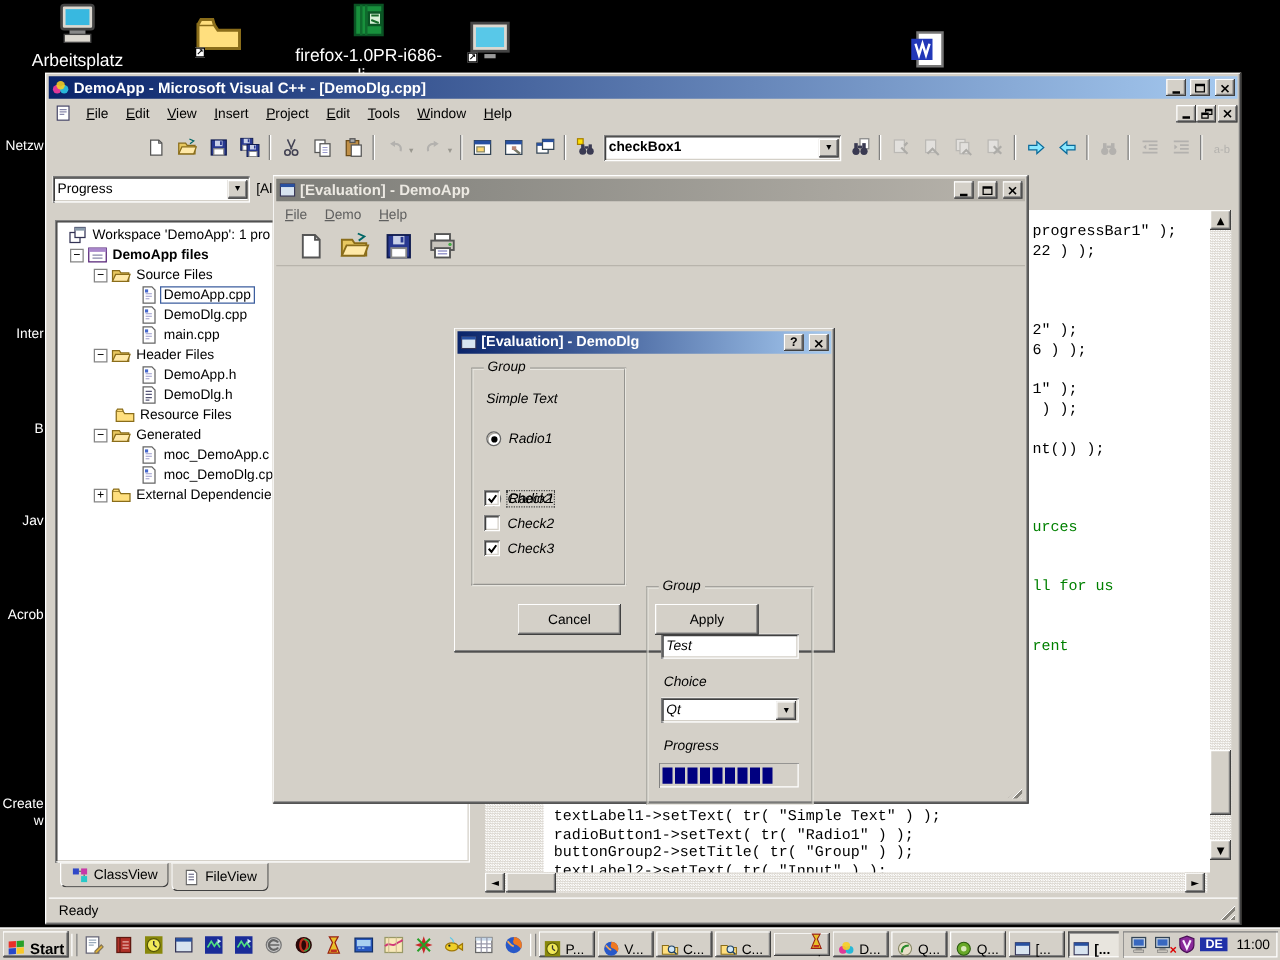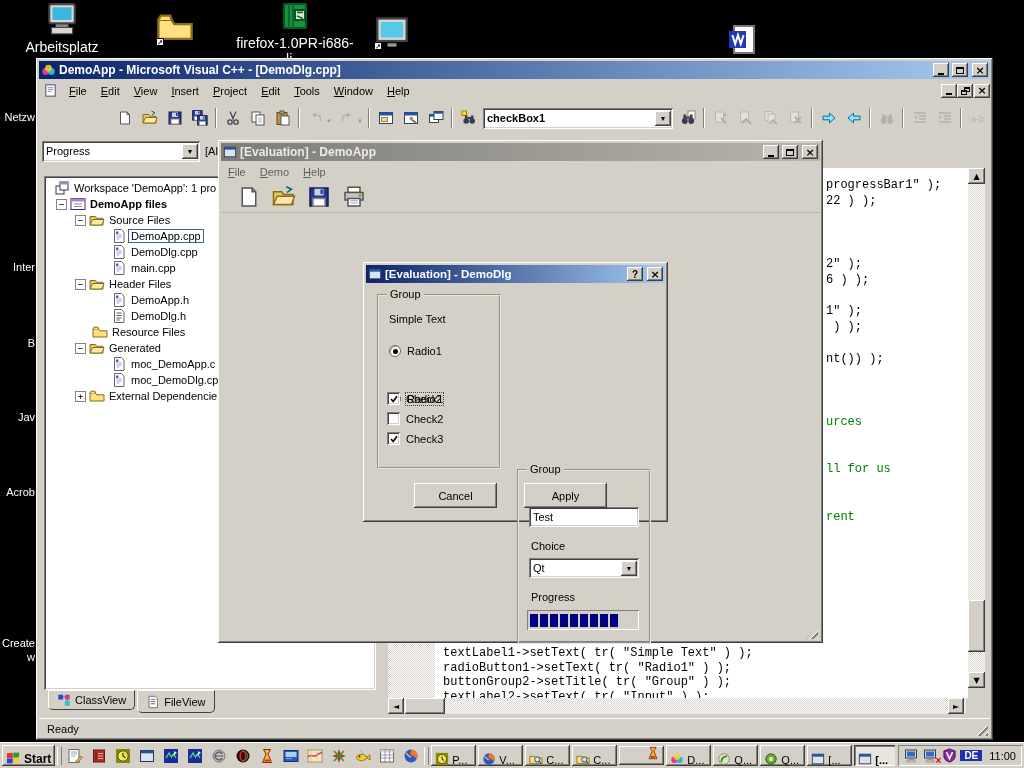--- a/index.html
+++ b/index.html
@@ -34,21 +34,21 @@
 .fline{height:15.8px;line-height:15.8px;font-family:"Liberation Mono","DejaVu Sans Mono",monospace;font-size:12px;white-space:pre;}
 .cline{height:14.6px;line-height:14.6px;font-family:"Liberation Mono","DejaVu Sans Mono",monospace;font-size:12px;white-space:pre;}
 .green{color:#008000;}
 .trow{height:16px;display:flex;align-items:center;white-space:nowrap;font-size:11px;}
 .texp{width:11px;height:11px;border:1px solid #848484;background:#fff;font-size:9px;line-height:9px;text-align:center;flex:0 0 auto;font-family:"DejaVu Sans Mono",monospace;}
 .ticon{width:17px;height:16px;flex:0 0 auto;margin-left:3px;display:flex;align-items:center;}
 .tlabel{padding:0 2px;border:1px solid transparent;}
 .tlabel.sel{background:#fff;border:1px solid #3c5e9e;}
 .tab{display:flex;align-items:center;gap:4px;padding:0 8px;background:#d4d0c8;border-left:1px solid #fff;border-top:1px solid #fff;border-right:1px solid #404040;border-bottom:1px solid #404040;border-radius:0 0 5px 5px;font-size:11px;}
 .sbtn{display:flex;align-items:center;justify-content:center;font-size:8px;color:#000;background:#d4d0c8;box-shadow:inset -1px -1px #404040,inset 1px 1px #fff,inset -2px -2px #808080,inset 2px 2px #d4d0c8;font-family:"DejaVu Sans",sans-serif;}
-.group{border:2px groove #e8e6e0;position:relative;}
+.group{border:2px groove #e8e6e0;position:relative;font-style:italic;}
 .legend{position:absolute;top:-8px;left:8px;background:#d4d0c8;padding:0 3px;font-size:11px;}
 .ctl-row{position:absolute;display:flex;align-items:center;gap:6px;}
 .radio{width:12px;height:12px;border-radius:50%;background:#fff;border:1px solid #666;box-shadow:inset 1px 1px #b0aca4;display:flex;align-items:center;justify-content:center;flex:0 0 auto;}
 .rdot{width:5px;height:5px;border-radius:50%;background:#000;}
 .check{width:13px;height:13px;background:#fff;box-shadow:inset 1px 1px #808080,inset -1px -1px #fff,inset 2px 2px #404040,inset -2px -2px #d4d0c8;display:flex;align-items:center;justify-content:center;flex:0 0 auto;}
 .focusdot{outline:1px dotted #444;}
 .btn{background:#d4d0c8;box-shadow:inset -1px -1px #404040,inset 1px 1px #fff,inset -2px -2px #808080,inset 2px 2px #d4d0c8;display:flex;align-items:center;justify-content:center;font-size:11px;}
 .task{background:#d4d0c8;box-shadow:inset -1px -1px #404040,inset 1px 1px #fff,inset -2px -2px #808080,inset 2px 2px #d4d0c8;display:flex;align-items:flex-end;gap:3px;padding:0 4px;font-size:11px;overflow:hidden;white-space:nowrap;flex:0 0 auto;}
 .task.active{box-shadow:inset 1px 1px #404040,inset -1px -1px #fff,inset 2px 2px #808080;background:#e8e5de;font-weight:bold;}
 .tgrip{width:5px;height:18px;border-left:1px solid #fff;border-right:1px solid #808080;margin:0 2px;flex:0 0 auto;}

